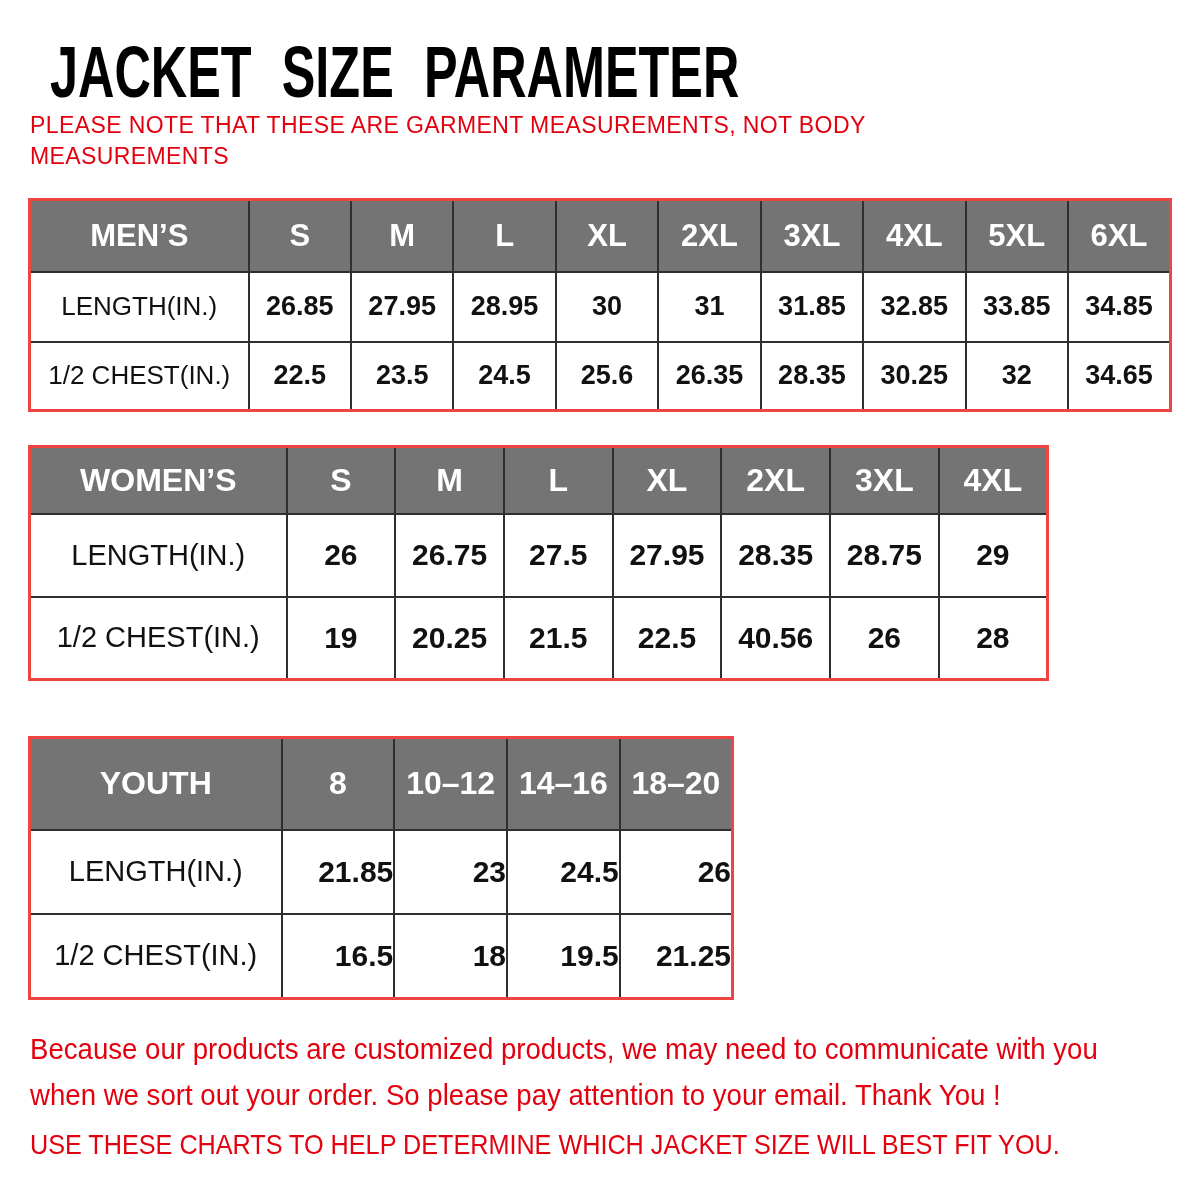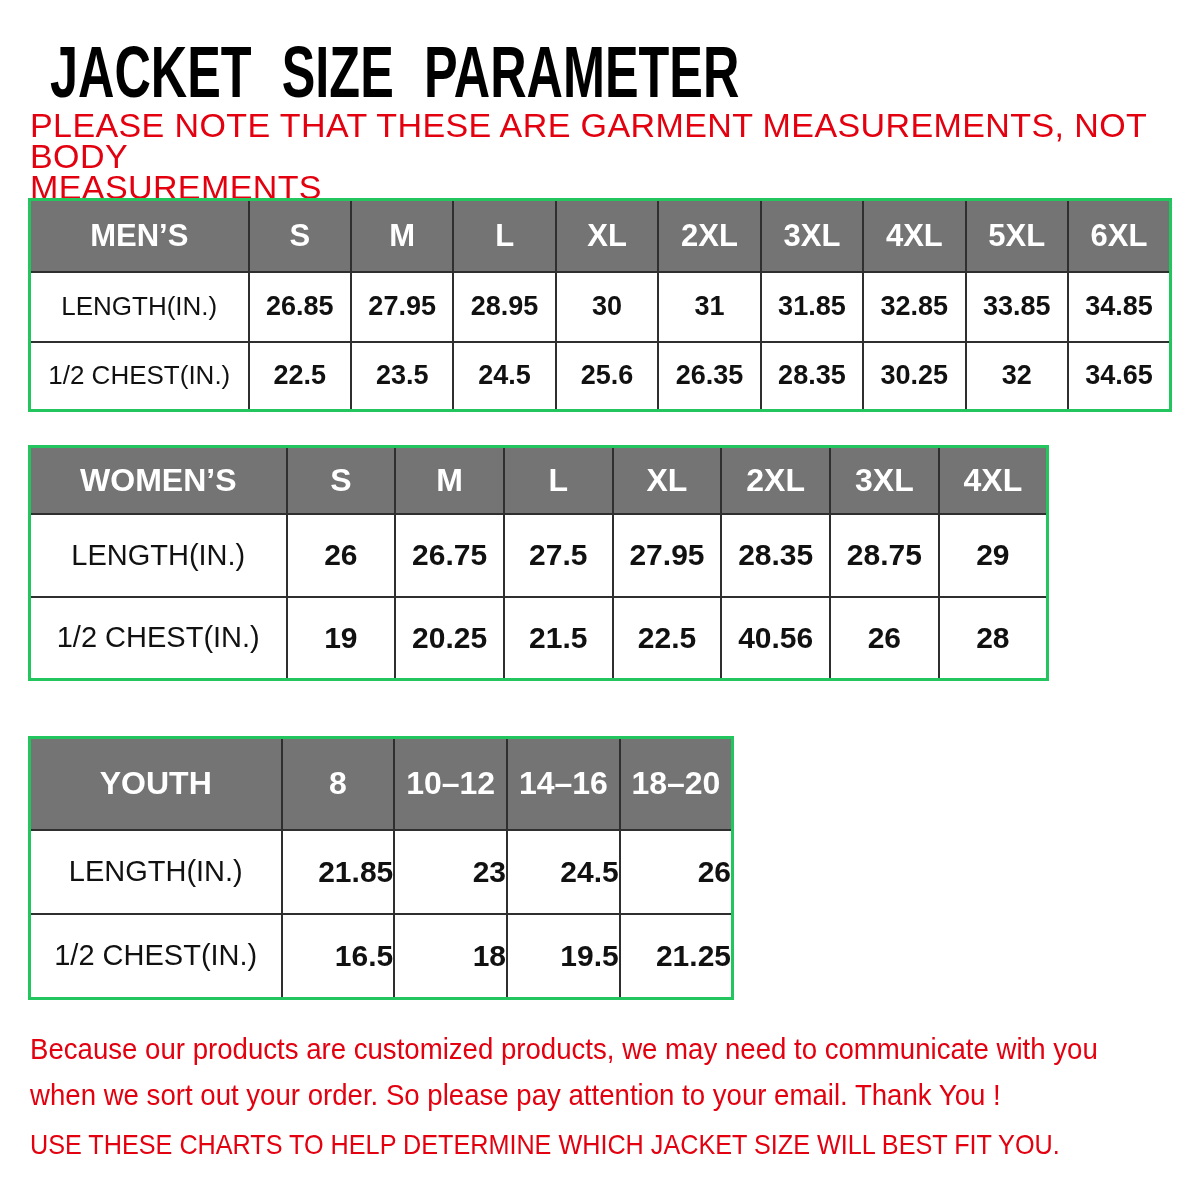--- a/index.html
+++ b/index.html
@@ -12,25 +12,25 @@
   .title { position: absolute; left: 38px; top: 18px; margin: 12px; color: #000000; }
   .title .condense {
     display: inline-block;
     font-size: 70px; font-weight: 900; letter-spacing: 0px;
     word-spacing: 0.32em; white-space: nowrap;
     transform: scaleX(0.72) scaleY(1.04); transform-origin: left top;
   }
 
   
   .note { position: absolute; left: 30px; top: 110px; color: #e3000f;
-          font-size: 34px; line-height: 31px; letter-spacing: 0.4px; font-weight: 400; }
+          font-size: 23px; line-height: 31px; letter-spacing: 0.4px; font-weight: 400; }
 
   
   .size-table { position: absolute; border-collapse: collapse; table-layout: fixed;
-                background: #ffffff; border: 3px solid #22c55e; }
+                background: #ffffff; border: 3px solid #ef4444; }
   .size-table th, .size-table td { border: 2px solid #2f2f2f; text-align: center;
                 vertical-align: middle; padding: 0; overflow: hidden; }
   .size-table thead th { background: #747474; color: #ffffff; font-weight: 700; }
   .size-table tbody th { background: #ffffff; color: #111111; font-weight: 400; }
   .size-table tbody td { color: #111111; font-weight: 700; }
 
   
   .t-mens { left: 28px; top: 198px; width: 1144px; }
   .t-mens col.c-first { width: 219px; }
   .t-mens thead tr { height: 72px; }

